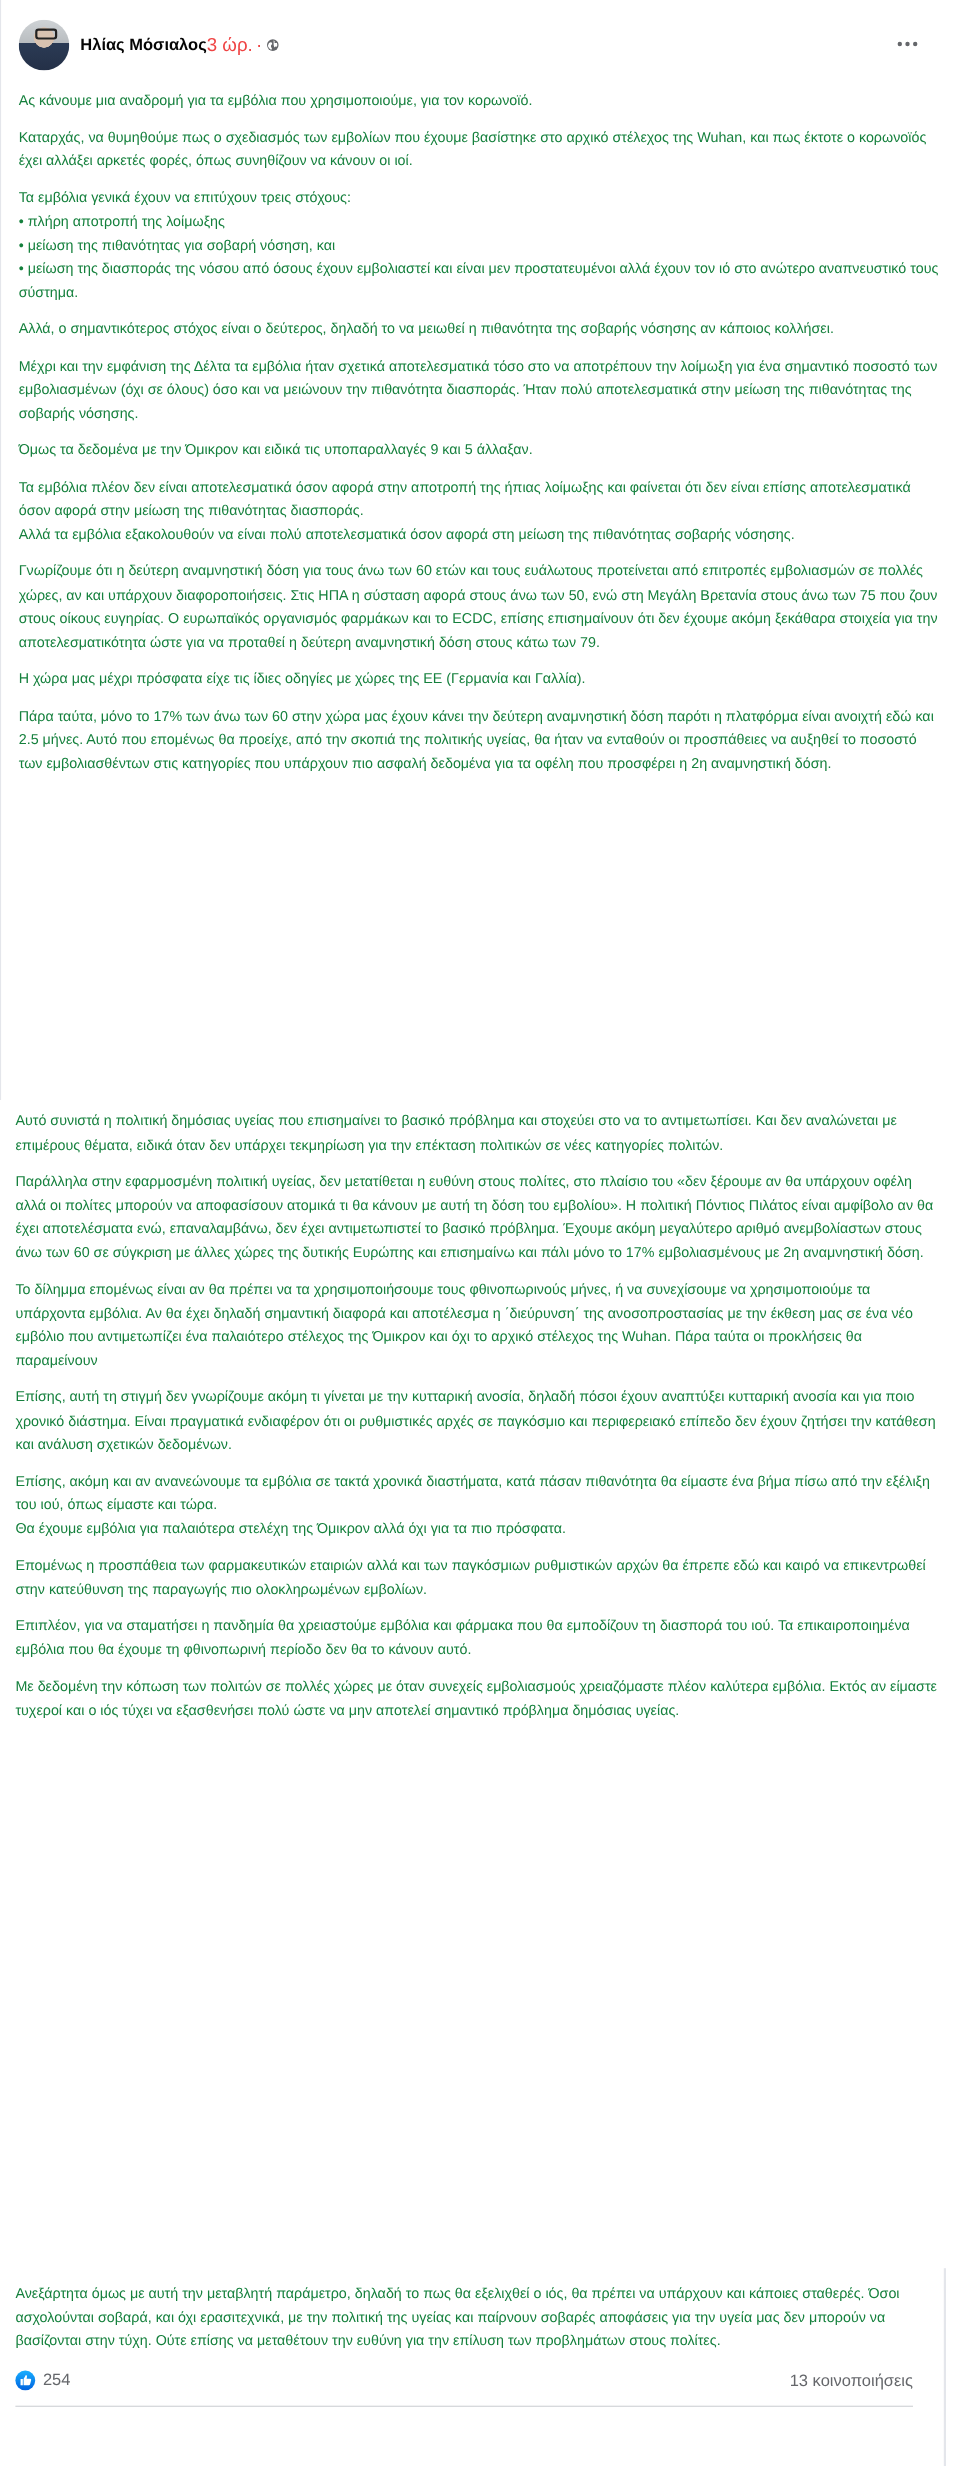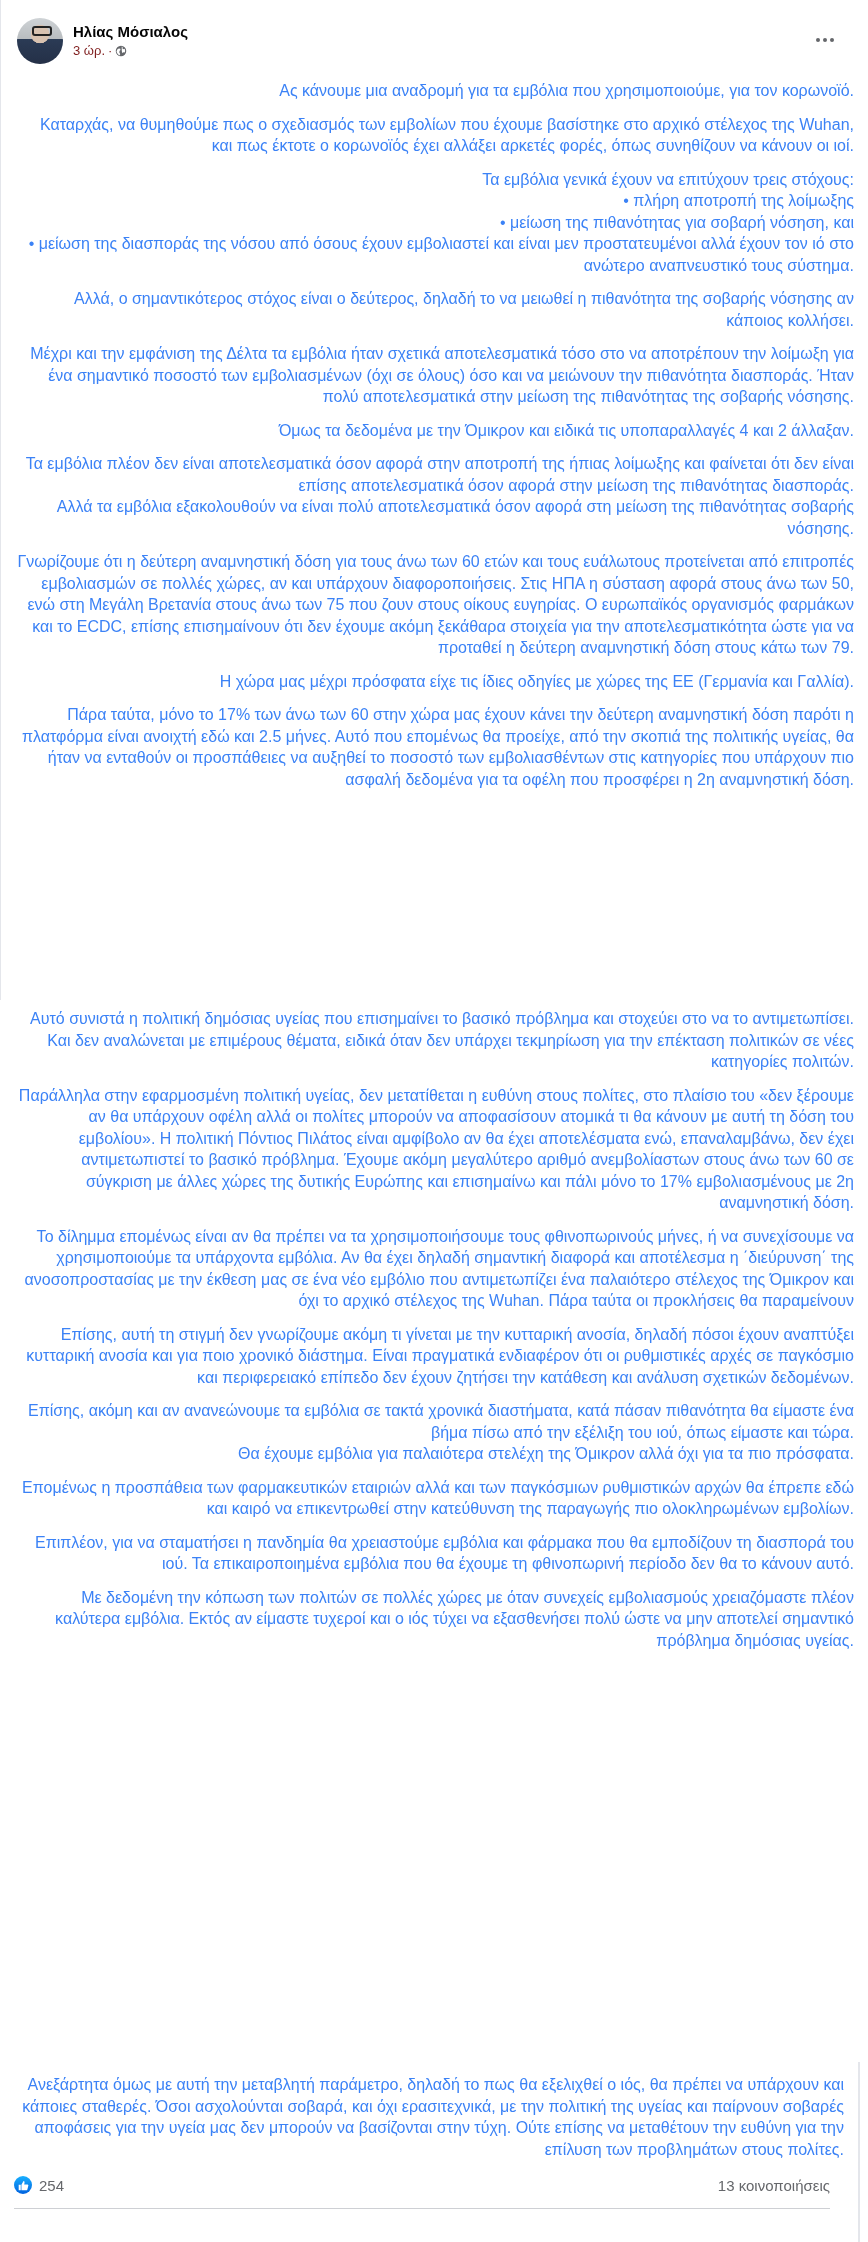--- a/index.html
+++ b/index.html
@@ -59,33 +59,33 @@
       content: "";
       position: absolute;
       left: 15px; top: 8px;
       width: 16px; height: 6px;
       border: 2px solid #222;
       border-radius: 3px;
       background: transparent;
     }
     .author-block {
       display: flex;
-      flex-direction: column;
+      flex-direction: row;
       justify-content: center;
     }
     .author-name {
       font-size: 15px;
       font-weight: bold;
       color: #050505;
       line-height: 20px;
       cursor: pointer;
     }
     .meta {
-      font-size: 13px;
-      color: #7f1d1d;
+      font-size: 17px;
+      color: #ef4444;
       line-height: 18px;
       display: flex;
       align-items: center;
       gap: 3px;
     }
     .globe-icon {
       display: inline-block;
       width: 12px;
       height: 12px;
     }
@@ -95,25 +95,24 @@
       top: 16px;
       width: 30px;
       height: 20px;
       display: flex;
       align-items: center;
       justify-content: center;
       cursor: pointer;
     }
     .post-text p {
       margin: 0 0 12px 0;
-      font-size: 16px;
+      font-size: 13px;
       line-height: 21.5px;
-      color: #3b82f6;
+      color: #15803d;
       white-space: pre-line;
-      text-align: right;
     }
     .reactions-bar {
       display: flex;
       justify-content: space-between;
       align-items: flex-end;
       margin-top: 10px;
       height: 22px;
       padding-right: 14px;
     }
     .likes {
@@ -176,21 +175,21 @@
 
   <div class="post-text">
     <p>Ας κάνουμε μια αναδρομή για τα εμβόλια που χρησιμοποιούμε, για τον κορωνοϊό.</p>
     <p>Καταρχάς, να  θυμηθούμε πως ο σχεδιασμός των εμβολίων που έχουμε βασίστηκε στο αρχικό στέλεχος της Wuhan, και πως έκτοτε ο κορωνοϊός έχει αλλάξει αρκετές φορές, όπως συνηθίζουν να κάνουν οι ιοί.</p>
     <p>Τα εμβόλια γενικά έχουν να επιτύχουν τρεις στόχους:
 • πλήρη αποτροπή της λοίμωξης
 • μείωση της πιθανότητας για σοβαρή νόσηση, και
 • μείωση της διασποράς της νόσου από όσους έχουν εμβολιαστεί και είναι μεν προστατευμένοι αλλά έχουν τον ιό στο ανώτερο αναπνευστικό τους σύστημα.</p>
     <p>Αλλά, ο σημαντικότερος στόχος είναι ο δεύτερος, δηλαδή το να μειωθεί η πιθανότητα της σοβαρής νόσησης αν κάποιος κολλήσει.</p>
     <p>Μέχρι και την εμφάνιση της Δέλτα τα εμβόλια ήταν σχετικά αποτελεσματικά τόσο στο να αποτρέπουν την λοίμωξη για ένα σημαντικό ποσοστό των εμβολιασμένων (όχι σε όλους) όσο και να μειώνουν την πιθανότητα διασποράς. Ήταν πολύ αποτελεσματικά στην μείωση της πιθανότητας της σοβαρής νόσησης.</p>
-    <p>Όμως τα δεδομένα με την Όμικρον και ειδικά τις υποπαραλλαγές 4 και 2 άλλαξαν.</p>
+    <p>Όμως τα δεδομένα με την Όμικρον και ειδικά τις υποπαραλλαγές 9 και 5 άλλαξαν.</p>
     <p>Τα εμβόλια πλέον δεν είναι αποτελεσματικά όσον αφορά στην αποτροπή της ήπιας λοίμωξης και φαίνεται ότι δεν είναι επίσης αποτελεσματικά όσον αφορά στην μείωση της πιθανότητας διασποράς.
 Αλλά τα εμβόλια εξακολουθούν να είναι πολύ αποτελεσματικά όσον αφορά στη μείωση της πιθανότητας σοβαρής νόσησης.</p>
     <p>Γνωρίζουμε ότι η δεύτερη αναμνηστική δόση για τους άνω των 60 ετών και τους ευάλωτους προτείνεται από επιτροπές εμβολιασμών σε πολλές χώρες, αν και υπάρχουν διαφοροποιήσεις. Στις ΗΠΑ η σύσταση αφορά στους άνω των 50, ενώ στη Μεγάλη Βρετανία στους άνω των 75 που ζουν στους οίκους ευγηρίας. Ο ευρωπαϊκός οργανισμός φαρμάκων και το ECDC, επίσης επισημαίνουν ότι δεν έχουμε ακόμη ξεκάθαρα στοιχεία για την αποτελεσματικότητα ώστε για να προταθεί η δεύτερη αναμνηστική δόση στους κάτω των 79.</p>
     <p>Η χώρα μας μέχρι πρόσφατα είχε τις ίδιες οδηγίες με χώρες της ΕΕ (Γερμανία και Γαλλία).</p>
     <p>Πάρα ταύτα, μόνο το 17% των άνω των 60 στην χώρα μας έχουν κάνει την δεύτερη αναμνηστική δόση παρότι η πλατφόρμα είναι ανοιχτή εδώ και 2.5 μήνες. Αυτό που επομένως θα προείχε, από την σκοπιά της πολιτικής υγείας, θα ήταν να ενταθούν οι προσπάθειες να αυξηθεί το ποσοστό των εμβολιασθέντων στις κατηγορίες που υπάρχουν πιο ασφαλή δεδομένα για τα οφέλη που προσφέρει η 2η αναμνηστική δόση.</p>
   </div>
 </div>
 
 <div class="segment seg-2">
   <div class="post-text">

